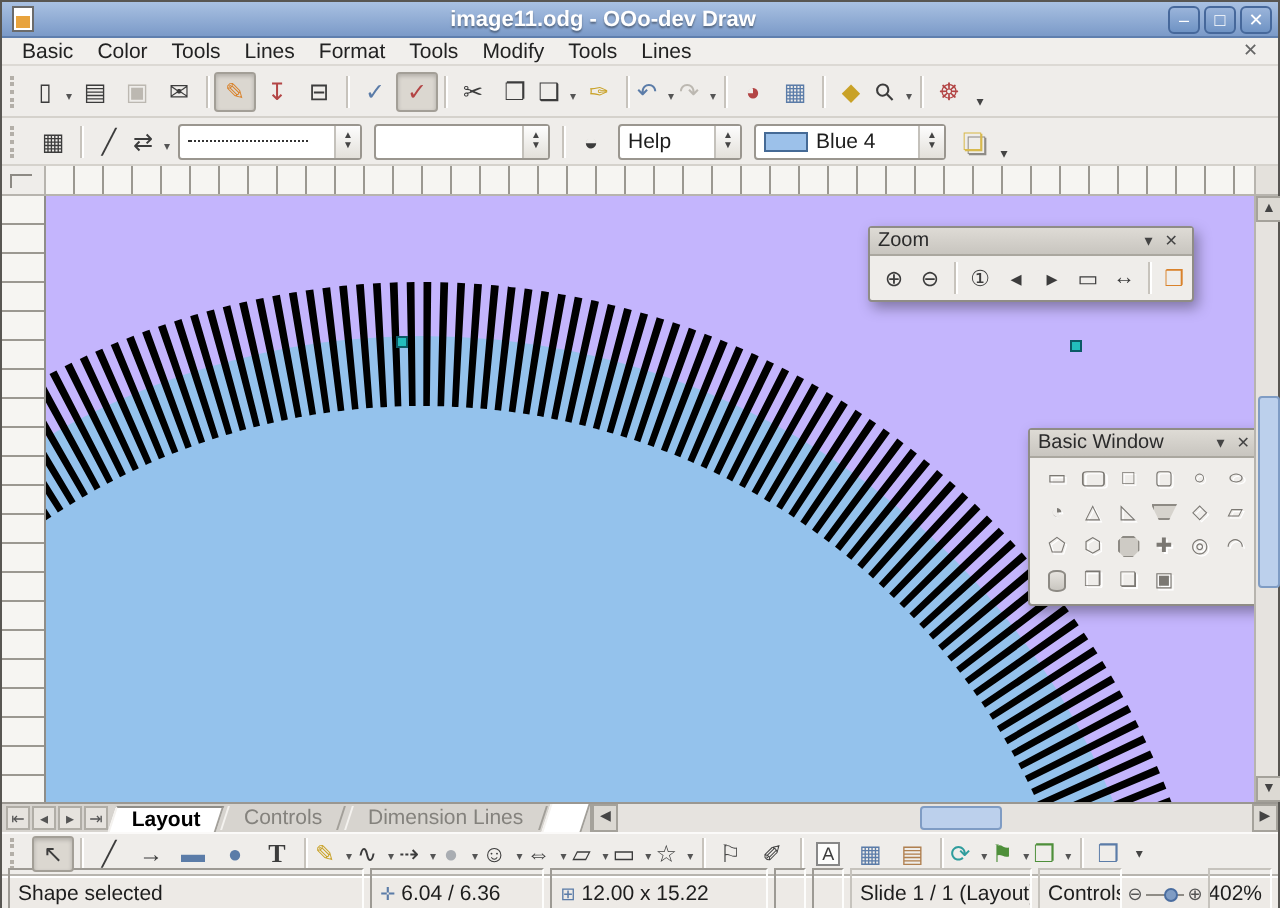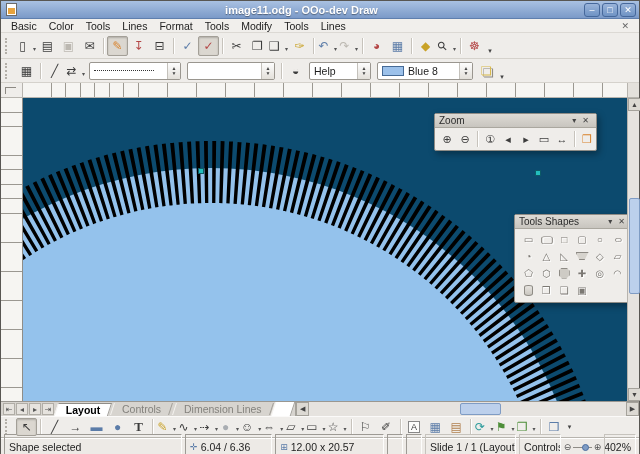--- a/index.html
+++ b/index.html
@@ -62,21 +62,21 @@
   .hruler{position:relative;width:604px;flex:0 0 604px;background:
     repeating-linear-gradient(90deg,transparent 0 13.5px,#9b9891 13.5px 14.5px);}
   .hruler .rnum{position:absolute;top:1px;font-size:9px;color:#333;background:#f6f5f2;padding:0 2px;}
   .ruler-gap{flex:1;background:#e4e1dc;border-left:1px solid #b7b4ae;}
   .main{flex:0 0 303px;height:303px;display:flex;}
   .vruler{width:22px;flex:0 0 22px;background:#f6f5f2 repeating-linear-gradient(180deg,transparent 0 13.5px,#9b9891 13.5px 14.5px);
     border-right:1px solid #8f8d88;position:relative;}
   .vruler .rnum{position:absolute;left:4px;font-size:9px;color:#333;background:#f6f5f2;transform:rotate(-90deg);padding:0 2px;}
 
   
-  .canvas{position:relative;width:604px;flex:0 0 604px;background:#0c4a6e;overflow:hidden;}
+  .canvas{position:relative;width:604px;flex:0 0 604px;background:#c4b5fd;overflow:hidden;}
   .handle{position:absolute;width:6px;height:6px;background:#23bdbd;border:1px solid #0c5a66;}
 
   
   .panel{position:absolute;background:#efedea;border:1px solid #8f8c86;box-shadow:2px 3px 7px rgba(0,0,0,.35);border-radius:2px;}
   .panel-title{height:14px;display:flex;align-items:center;background:linear-gradient(#dedbd5,#c8c5bf);
     border-bottom:1px solid #aaa79f;font-size:10px;color:#2b2b2b;padding:0 4px;}
   .panel-title .pt-label{flex:1;}
   .panel-title .pt-btn{font-size:8px;color:#444;padding:0 3px;}
   .panel-zoom{left:411px;top:15px;width:163px;}
   .panel-zoom .panel-body{display:flex;align-items:center;padding:2px 3px;}
@@ -262,21 +262,21 @@
       </span>
     <span class="combo" style="width:62px">
       <span>Help</span>
       <span class="spin">
           <span>▲</span>
           <span>▼</span>
         </span>
     </span>
     <span class="combo" style="width:96px">
       <span class="swatch"></span>
-      <span>Blue 8</span>
+      <span>Blue 4</span>
       <span class="spin">
           <span>▲</span>
           <span>▼</span>
         </span>
     </span>
     <span class="btn shadow-sw">
         <span class="glyph">❏</span>
       </span>
     <span class="btn tiny">
         <span class="glyph">▾</span>
@@ -354,21 +354,21 @@
             <span class="sep"></span>
             <span class="btn c-orange">
               <span class="glyph">❒</span>
             </span>
           </div>
       </div>
 
       
       <div class="panel panel-shapes">
         <div class="panel-title">
-          <span class="pt-label">Tools Shapes</span>
+          <span class="pt-label">Basic Window</span>
           <span class="pt-btn">▾</span>
           <span class="pt-btn">✕</span>
         </div>
         <div class="panel-body">
 
         <span class="shape-btn">
               <span class="glyph">▭</span>
             </span>
             <span class="shape-btn wide">
               <span class="glyph">▢</span>
@@ -563,21 +563,21 @@
   </div>
 
   <div class="statusbar">
     <span class="cell" style="width:180px">Shape selected</span>
     <span class="cell" style="width:88px">
       <span class="ic">✛</span>
       <span>6.04 / 6.36</span>
     </span>
     <span class="cell" style="width:110px">
       <span class="ic">⊞</span>
-      <span>12.00 x 20.57</span>
+      <span>12.00 x 15.22</span>
     </span>
     <span class="cell" style="width:16px"></span>
     <span class="cell" style="width:16px"></span>
     <span class="cell flat" style="width:92px">Slide 1 / 1 (Layout)</span>
     <span class="cell flat" style="width:42px">Controls</span>
     <span class="zoom-slider">
       <span>⊖</span>
       <span class="track">
           <span class="thumb"></span>
         </span>

